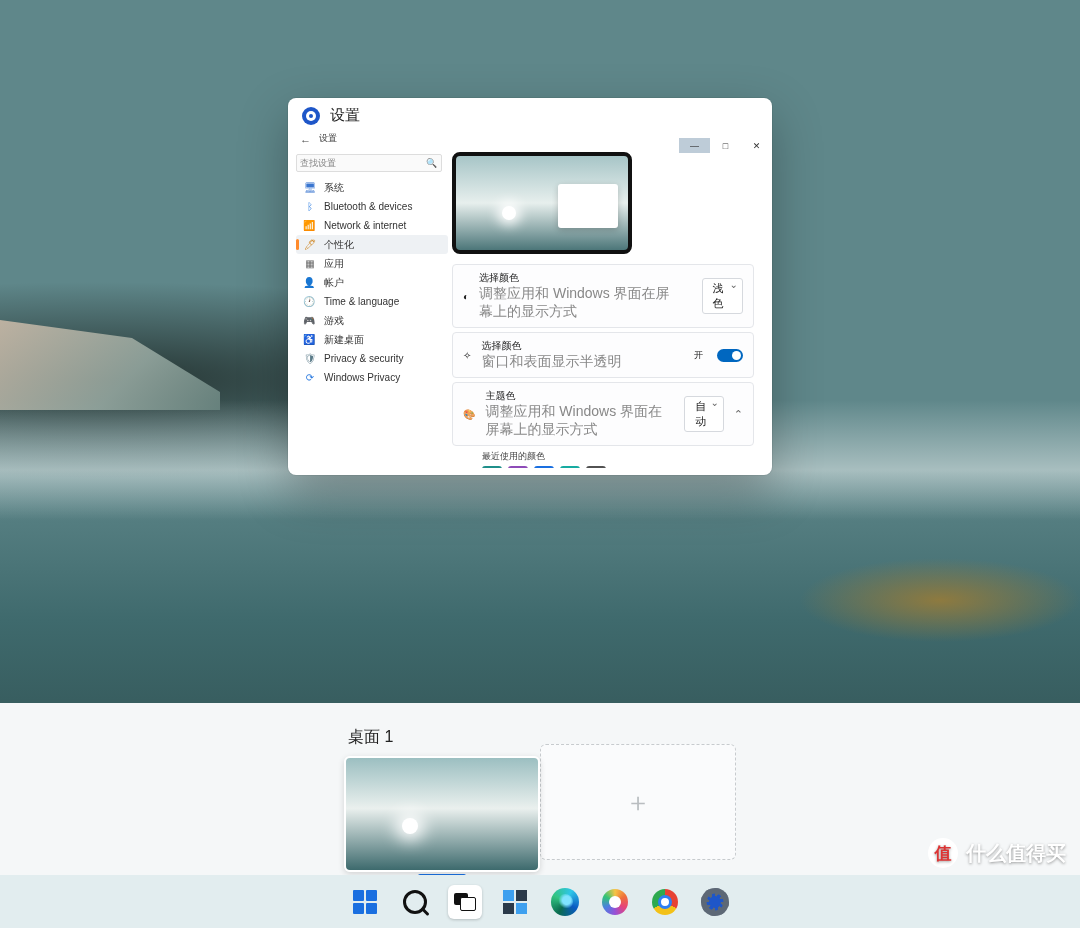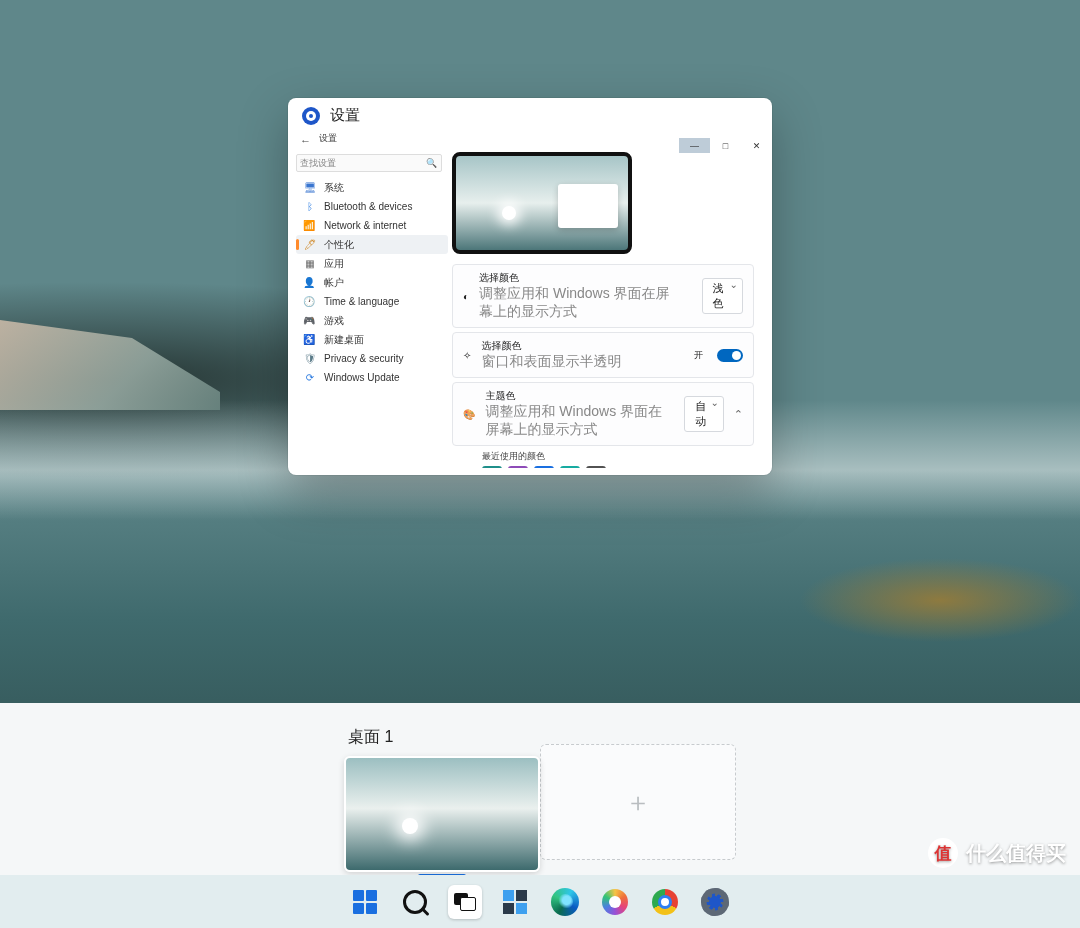--- a/index.html
+++ b/index.html
@@ -247,21 +247,21 @@
           <div class="nav-item">
             <span class="nav-ico" style="color:#4a6fb0">♿</span>
             <span>新建桌面</span>
           </div>
           <div class="nav-item">
             <span class="nav-ico" style="color:#5a7a88">🛡</span>
             <span>Privacy &amp; security</span>
           </div>
           <div class="nav-item">
             <span class="nav-ico" style="color:#2f7de0">⟳</span>
-            <span>Windows Update</span>
+            <span>Windows Privacy</span>
           </div>
         </div>
     </div>
 
     <div class="panel">
       <div class="preview">
         <div class="sun"></div>
           <div class="lines"></div>
           <div class="btn"></div>
       </div>

